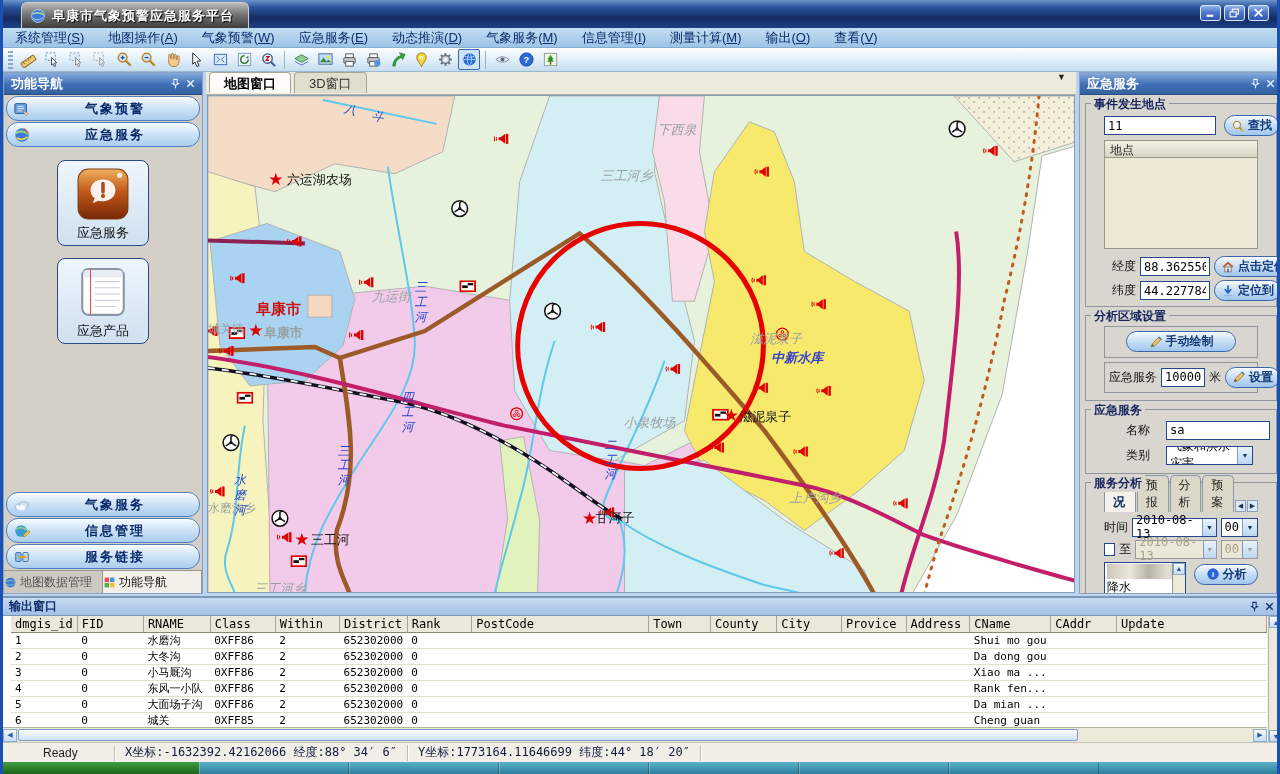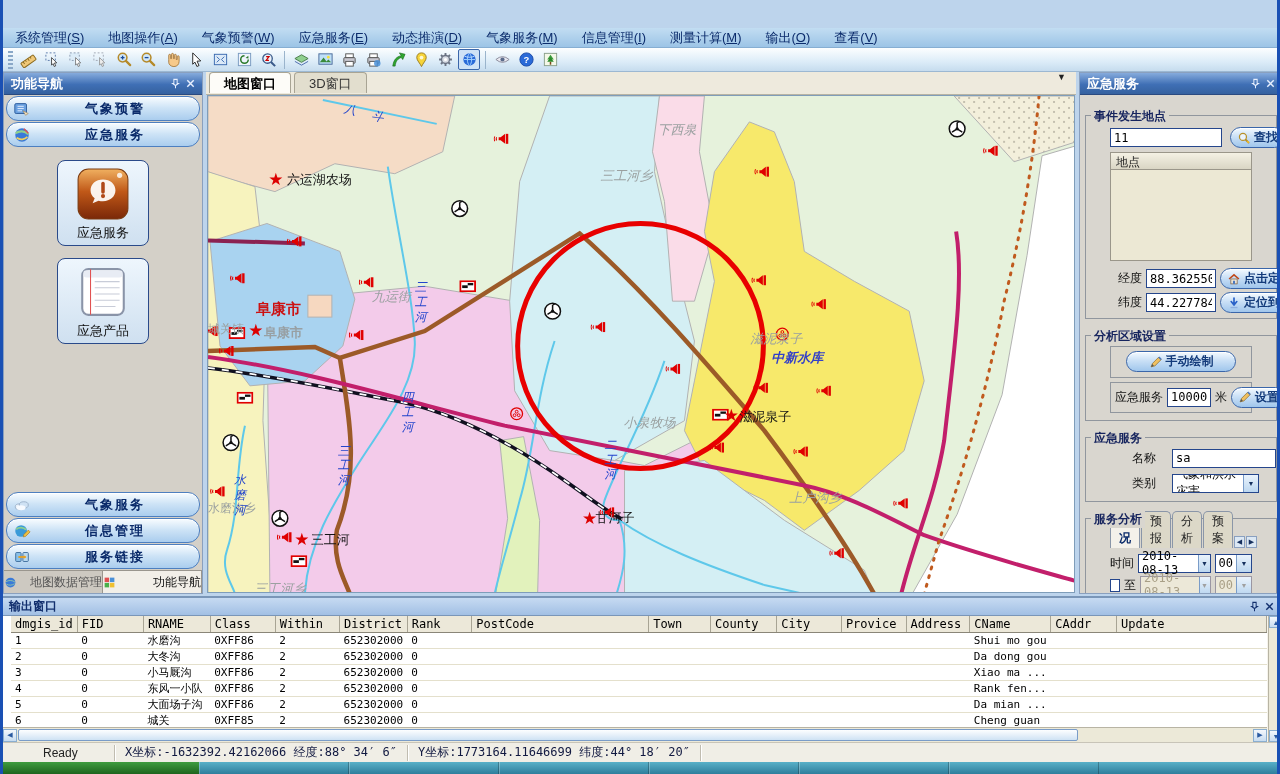--- a/index.html
+++ b/index.html
@@ -46,21 +46,21 @@
     background:linear-gradient(180deg,#f8fcff 0%,#cde3f6 48%,#aacdee 100%);
     box-shadow:inset 0 1px 0 #fff;}
   .navbtn .nl{flex:1;text-align:center;font-size:13px;font-weight:bold;color:#0a2a6a;letter-spacing:2px;}
   .navbtn svg{width:18px;height:18px;}
   .lp-content{flex:1;background:#d4d0c8;padding-top:12px;display:flex;flex-direction:column;align-items:center;gap:12px;}
   .bigbtn{width:92px;padding:6px 4px 3px;border:1px solid #2a4a8a;border-radius:8px;
     background:linear-gradient(180deg,#eef6fd,#cfe0f0);display:flex;flex-direction:column;align-items:center;gap:3px;}
   .bigbtn svg{width:54px;height:54px;}
   .bigbtn .bl{font-size:13px;color:#101010;}
   .lp-tabs{flex:0 0 23px;display:flex;background:#c8c4bc;border-top:1px solid #9a968e;}
-  .ltab{flex:1;display:flex;align-items:center;justify-content:space-between;gap:3px;font-size:12px;color:#555;background:#cdc9c1;border-right:1px solid #9a968e;}
+  .ltab{flex:1;display:flex;align-items:center;justify-content:flex-start;gap:3px;font-size:12px;color:#555;background:#cdc9c1;border-right:1px solid #9a968e;}
   .ltab.active{background:#f2efe8;color:#111;}
   .ltab svg{width:13px;height:13px;}
   
   .mapwrap{position:absolute;left:203px;top:0;width:870px;height:522px;}
   .maptabs{position:absolute;left:0;top:0;width:100%;height:23px;background:#eeeadd;border-bottom:1px solid #b8b4a4;display:flex;align-items:flex-start;}
   .mtab{height:21px;padding:2px 14px;font-size:13px;color:#333;background:#e2dece;border:1px solid #a8a494;border-bottom:none;border-radius:4px 4px 0 0;margin-left:3px;}
   .mtab.active{background:#fdfcf8;font-weight:bold;color:#000;}
   .mt-drop{margin-left:auto;margin-right:10px;margin-bottom:4px;color:#222;font-size:9px;}
   .mapcanvas{position:absolute;left:1px;top:23px;width:868px;height:498px;border:1px solid #7f9db9;background:#fff;overflow:hidden;}
   .mapcanvas svg{display:block;}
@@ -68,21 +68,21 @@
   text.lbl-district{font-size:13px;fill:#9aa0a0;font-style:italic;}
   text.lbl-gray{font-size:12px;fill:#9aa0a0;}
   text.lbl-ghost{font-size:13px;fill:#98a0a4;font-weight:bold;}
   text.lbl-city{font-size:15px;fill:#cc1111;font-weight:bold;}
   text.lbl-river{font-size:12px;fill:#2244cc;font-style:italic;}
   text.lbl-water{font-size:13px;fill:#3340c8;font-style:italic;font-weight:bold;}
   text.star{font-size:17px;fill:#dd0000;}
   
   .rightpanel{position:absolute;left:1076px;top:0;width:204px;height:522px;background:#d9d6cf;border:1px solid #8aa0be;display:flex;flex-direction:column;overflow:hidden;}
   .rp-body{flex:1;padding:4px 2px 0;}
-  .grpbox{position:relative;border:1px solid #90969e;margin:16px 3px 8px;padding:8px 22px 5px;}
+  .grpbox{position:relative;border:1px solid #90969e;margin:4px 3px 8px;padding:8px 16px 5px;}
   .grpbox>.gtitle{position:absolute;top:-8px;left:5px;background:#d9d6cf;padding:0 3px;font-size:12px;font-weight:bold;color:#16245e;}
   .row{display:flex;align-items:center;gap:4px;margin:3px 2px;}
   .ipt{border:1px solid #25468c;background:#fff;font:12px "DejaVu Sans Mono",monospace;height:19px;padding:1px 3px;color:#000;}
   .bbtn{display:inline-flex;align-items:center;justify-content:center;gap:3px;border:1px solid #3a66aa;border-radius:11px;
     background:linear-gradient(180deg,#f4faff 0%,#cae0f6 45%,#a0c6ec 100%);
     font-size:12px;font-weight:bold;color:#123a7a;padding:2px 6px;height:21px;box-shadow:inset 0 1px 0 #fff;white-space:nowrap;}
   .bbtn svg{width:14px;height:14px;}
   .lbl{font-size:12px;color:#111;white-space:nowrap;}
   .listhdr{height:17px;background:linear-gradient(180deg,#f4f1e4,#d9d5c4);border:1px solid #9a968a;border-bottom:none;
     font-size:12px;padding:1px 5px;color:#222;}
@@ -131,20 +131,48 @@
   .taskstrip{position:absolute;left:0;top:762px;width:1280px;height:12px;display:flex;}
   .ts-start{width:196px;background:linear-gradient(180deg,#3f9c3f,#1e641e);}
   .ts-bar{flex:1;background:linear-gradient(180deg,#58b0c8,#2e7e9c);display:flex;}
   .ts-btn{width:150px;border-right:1px solid rgba(0,0,0,.25);border-left:1px solid rgba(255,255,255,.25);}
 </style>
 </head>
 <body>
 
 <div class="win">
 
+  <div class="titlebar">
+    <div class="title-plaque">
+      <svg width="16" height="16" viewBox="0 0 20 20">
+          <circle cx="10" cy="10" r="8" fill="#3a7ad8" stroke="#cfe0f4"></circle>
+          <path d="M3 8c4-2.6 10-2.6 14 .6" stroke="#9fd09f" fill="none" stroke-width="2"></path>
+          <path d="M4 13c4 2.6 8.5 2 12-1" stroke="#cfe4fa" fill="none"></path>
+        </svg>
+      <span>阜康市气象预警应急服务平台</span>
+    </div>
+    <div class="winbtns">
+      <div class="wbtn">
+          <svg viewBox="0 0 10 9">
+            <path d="M1.5 7h6" stroke="#fff" stroke-width="2" fill="none"></path>
+          </svg>
+        </div>
+      <div class="wbtn">
+          <svg viewBox="0 0 10 9">
+            <rect x="3" y="1" width="5.5" height="4.5" fill="none" stroke="#fff"></rect>
+            <rect x="1" y="3.5" width="5.5" height="4.5" fill="#4a74c8" stroke="#fff"></rect>
+          </svg>
+        </div>
+      <div class="wbtn">
+          <svg viewBox="0 0 10 9">
+            <path d="M1.5 1l7 6.5M8.5 1l-7 6.5" stroke="#fff" stroke-width="1.6" fill="none"></path>
+          </svg>
+        </div>
+    </div>
+  </div>
 
   <div class="menubar" id="menubar">
       <div class="mitem">系统管理(<u>S</u>)</div>
       <div class="mitem">地图操作(<u>A</u>)</div>
       <div class="mitem">气象预警(<u>W</u>)</div>
       <div class="mitem">应急服务(<u>E</u>)</div>
       <div class="mitem">动态推演(<u>D</u>)</div>
       <div class="mitem">气象服务(<u>M</u>)</div>
       <div class="mitem">信息管理(<u>I</u>)</div>
       <div class="mitem">测量计算(<u>M</u>)</div>

